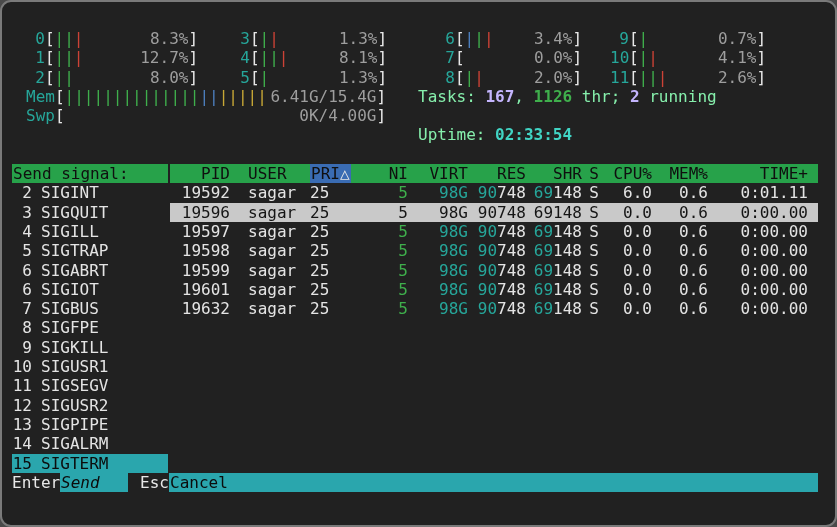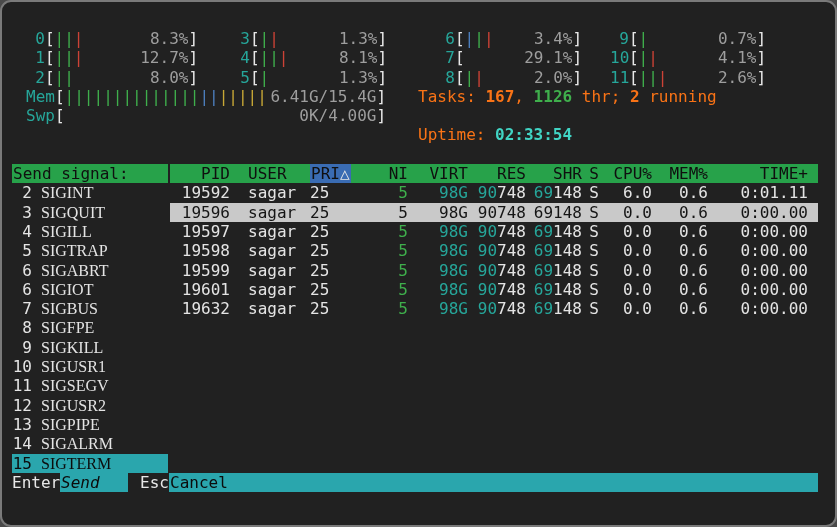--- a/index.html
+++ b/index.html
@@ -23,36 +23,36 @@
   .m-lbl { width:29px; text-align:right; color:#26a69a; }
   .br    { width:9.6px; color:#e8e8e8; }
   .m-mid { flex:1; display:flex; justify-content:space-between; overflow:hidden; white-space:pre; }
   .m-pct { color:#9e9e9e; text-align:right; }
   .b-low  { color:#4d7fbe; }
   .b-norm { color:#3faf4c; }
   .b-kern { color:#cd4236; }
   .b-cache{ color:#c8a836; }
 
   .info { position:absolute; left:406px; top:0; white-space:pre; }
-  .cyn { color:#f97316; }
-  .wht { color:#f97316; }
+  .cyn { color:#86efac; }
+  .wht { color:#c4b5fd; }
   .gry { color:#969696; }
   .grn { color:#3faf4c; }
   .tealb { color:#41d4c4; }
   .b { font-weight:bold; }
   .sp { margin-right:9.6px; }
 
   
   .body-region { position:relative; height:308.8px; }
   .panel  { position:absolute; left:0; top:0; width:156px; }
   .ptable { position:absolute; left:158px; top:0; width:648px; }
   .panel-header { height:19.3px; line-height:19.3px; background:#27a24a; color:#101010; padding-left:1px; white-space:pre; }
   .sig-row { display:flex; height:19.3px; line-height:19.3px; color:#e4e4e4; white-space:pre; }
   .sig-num { width:20px; text-align:right; }
-  .sig-name{ margin-left:9px;font-family:Liberation Serif, serif; }
+  .sig-name{ margin-left:9px; }
   .sig-row.selected { background:#2aa6ad; }
   .sig-row.selected span { color:#0c0c0c; }
 
   .thead { display:flex; height:19.3px; line-height:19.3px; background:#27a24a; color:#0f0f0f; white-space:pre; }
   .prow  { display:flex; height:19.3px; line-height:19.3px; color:#e4e4e4; white-space:pre; }
   .prow.selected { background:#c9c9c9; }
   .prow.selected span { color:#151515 !important; }
   .c-pid {width:60px; text-align:right;}
   .c-user{width:80px; padding-left:18px; text-align:left;}
   .c-pri {width:44px; overflow:visible;}
@@ -88,21 +88,21 @@
     <div class="line">
       <div class="meter mcA"><span class="m-id">0</span><span class="br">[</span><span class="m-mid"><span><span class="b-low"></span><span class="b-norm">||</span><span class="b-kern">|</span></span><span class="m-pct">8.3%</span></span><span class="br">]</span></div>
       <div class="meter mcB"><span class="m-id">3</span><span class="br">[</span><span class="m-mid"><span><span class="b-low"></span><span class="b-norm">|</span><span class="b-kern">|</span></span><span class="m-pct">1.3%</span></span><span class="br">]</span></div>
       <div class="meter mcC"><span class="m-id">6</span><span class="br">[</span><span class="m-mid"><span><span class="b-low">|</span><span class="b-norm">|</span><span class="b-kern">|</span></span><span class="m-pct">3.4%</span></span><span class="br">]</span></div>
       <div class="meter mcD"><span class="m-id">9</span><span class="br">[</span><span class="m-mid"><span><span class="b-low"></span><span class="b-norm">|</span><span class="b-kern"></span></span><span class="m-pct">0.7%</span></span><span class="br">]</span></div>
     </div>
 
     <div class="line">
       <div class="meter mcA"><span class="m-id">1</span><span class="br">[</span><span class="m-mid"><span><span class="b-low"></span><span class="b-norm">||</span><span class="b-kern">|</span></span><span class="m-pct">12.7%</span></span><span class="br">]</span></div>
       <div class="meter mcB"><span class="m-id">4</span><span class="br">[</span><span class="m-mid"><span><span class="b-low"></span><span class="b-norm">||</span><span class="b-kern">|</span></span><span class="m-pct">8.1%</span></span><span class="br">]</span></div>
-      <div class="meter mcC"><span class="m-id">7</span><span class="br">[</span><span class="m-mid"><span><span class="b-low"></span><span class="b-norm"></span><span class="b-kern"></span></span><span class="m-pct">29.1%</span></span><span class="br">]</span></div>
+      <div class="meter mcC"><span class="m-id">7</span><span class="br">[</span><span class="m-mid"><span><span class="b-low"></span><span class="b-norm"></span><span class="b-kern"></span></span><span class="m-pct">0.0%</span></span><span class="br">]</span></div>
       <div class="meter mcD"><span class="m-id">10</span><span class="br">[</span><span class="m-mid"><span><span class="b-low"></span><span class="b-norm">|</span><span class="b-kern">|</span></span><span class="m-pct">4.1%</span></span><span class="br">]</span></div>
     </div>
 
     <div class="line">
       <div class="meter mcA"><span class="m-id">2</span><span class="br">[</span><span class="m-mid"><span><span class="b-low"></span><span class="b-norm">||</span><span class="b-kern"></span></span><span class="m-pct">8.0%</span></span><span class="br">]</span></div>
       <div class="meter mcB"><span class="m-id">5</span><span class="br">[</span><span class="m-mid"><span><span class="b-low"></span><span class="b-norm">|</span><span class="b-kern"></span></span><span class="m-pct">1.3%</span></span><span class="br">]</span></div>
       <div class="meter mcC"><span class="m-id">8</span><span class="br">[</span><span class="m-mid"><span><span class="b-low"></span><span class="b-norm">|</span><span class="b-kern">|</span></span><span class="m-pct">2.0%</span></span><span class="br">]</span></div>
       <div class="meter mcD"><span class="m-id">11</span><span class="br">[</span><span class="m-mid"><span><span class="b-low"></span><span class="b-norm">||</span><span class="b-kern">|</span></span><span class="m-pct">2.6%</span></span><span class="br">]</span></div>
     </div>
 

